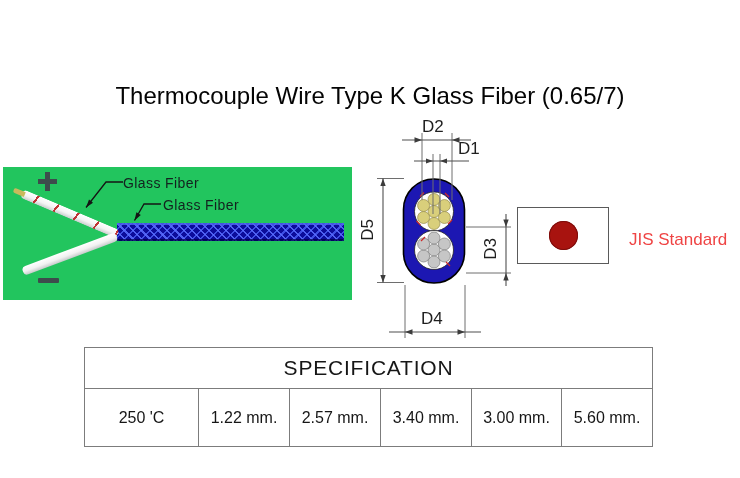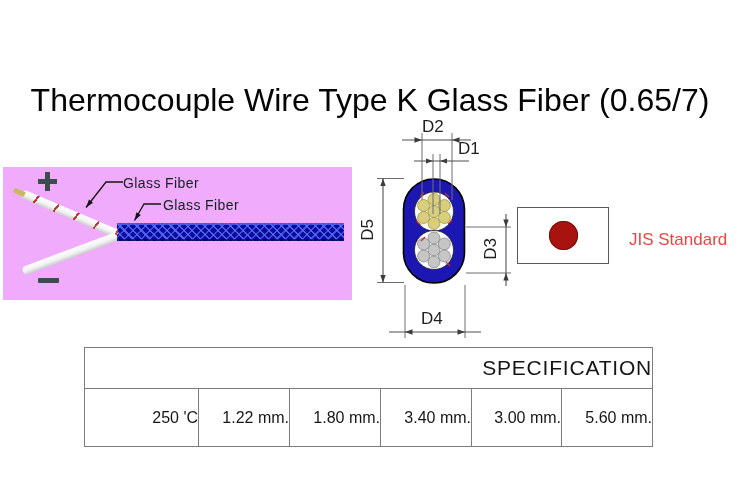--- a/index.html
+++ b/index.html
@@ -5,28 +5,28 @@
   * { margin:0; padding:0; box-sizing:border-box; }
   html,body { width:740px; height:478px; }
   body {
     position:relative; overflow:hidden; background:#ffffff;
     font-family:"Liberation Sans", sans-serif; color:#111;
   }
 
   
   .title {
     position:absolute; top:82px; left:0; width:740px;
-    font-size:32px; font-weight:400; text-align:center;
+    font-size:24px; font-weight:400; text-align:center;
     white-space:nowrap; color:#040404; letter-spacing:0;
   }
 
   
   .photo {
     position:absolute; left:3px; top:167px; width:349px; height:133px;
-    background:#f0abfc;
+    background:#22c55e;
   }
   .plus { position:absolute; left:35px; top:5px; width:19px; height:19px; }
   .plus::before { content:""; position:absolute; left:0; top:7px; width:19px; height:5px; background:#3d4c4c; }
   .plus::after  { content:""; position:absolute; left:7px; top:0; width:5px; height:19px; background:#3d4c4c; }
   .minus { position:absolute; left:35px; top:111px; width:21px; height:5px; background:#3d4c4c; border-radius:1px; }
 
   .cable {
     position:absolute; left:114px; top:56px; width:227px; height:18px;
     background:
       repeating-linear-gradient(45deg,  rgba(90,110,255,.85) 0 1.5px, transparent 1.5px 6px),
@@ -64,21 +64,21 @@
   
   .flag { position:absolute; left:517px; top:207px; width:92px; height:57px;
           background:#ffffff; border:1px solid #5a5a5a; }
   .sun  { position:absolute; left:31px; top:13px; width:29px; height:29px;
           border-radius:50%; background:#a8130f; box-shadow:0 0 0 1px #7d0d0b inset; }
   .jis  { position:absolute; left:629px; top:230px; font-size:17px; color:#ef4444; white-space:nowrap; }
 
   
   .spec { position:absolute; left:84px; top:347px; width:568px;
           border-collapse:collapse; table-layout:fixed; }
-  .spec td { border:1px solid #7c7c7c; text-align:right; vertical-align:middle; color:#161616; }
+  .spec td { border:1px solid #7c7c7c; text-align:center; vertical-align:middle; color:#161616; }
   .spec-title td { height:41px; font-size:21px; letter-spacing:.8px; }
   .spec-hdr  td { height:44px; font-size:15px; }
   .spec-val  td { height:58px; font-size:16px; }
 </style>
 </head>
 <body>
 
 <div>
 
   <h1 class="title">Thermocouple Wire Type K Glass Fiber (0.65/7)</h1>
@@ -194,21 +194,21 @@
         <col style="width:90px">
         <col style="width:91px">
     </colgroup>
     <tbody>
         <tr class="spec-title">
       <td colspan="6">SPECIFICATION</td>
     </tr>
     <tr class="spec-val">
       <td>250 'C</td>
       <td>1.22 mm.</td>
-      <td>1.80 mm.</td>
+      <td>2.57 mm.</td>
       <td>3.40 mm.</td>
       <td>3.00 mm.</td>
       <td>5.60 mm.</td>
     </tr>
   </tbody>
     </table>
 
 </div>
 
 </body></html>

